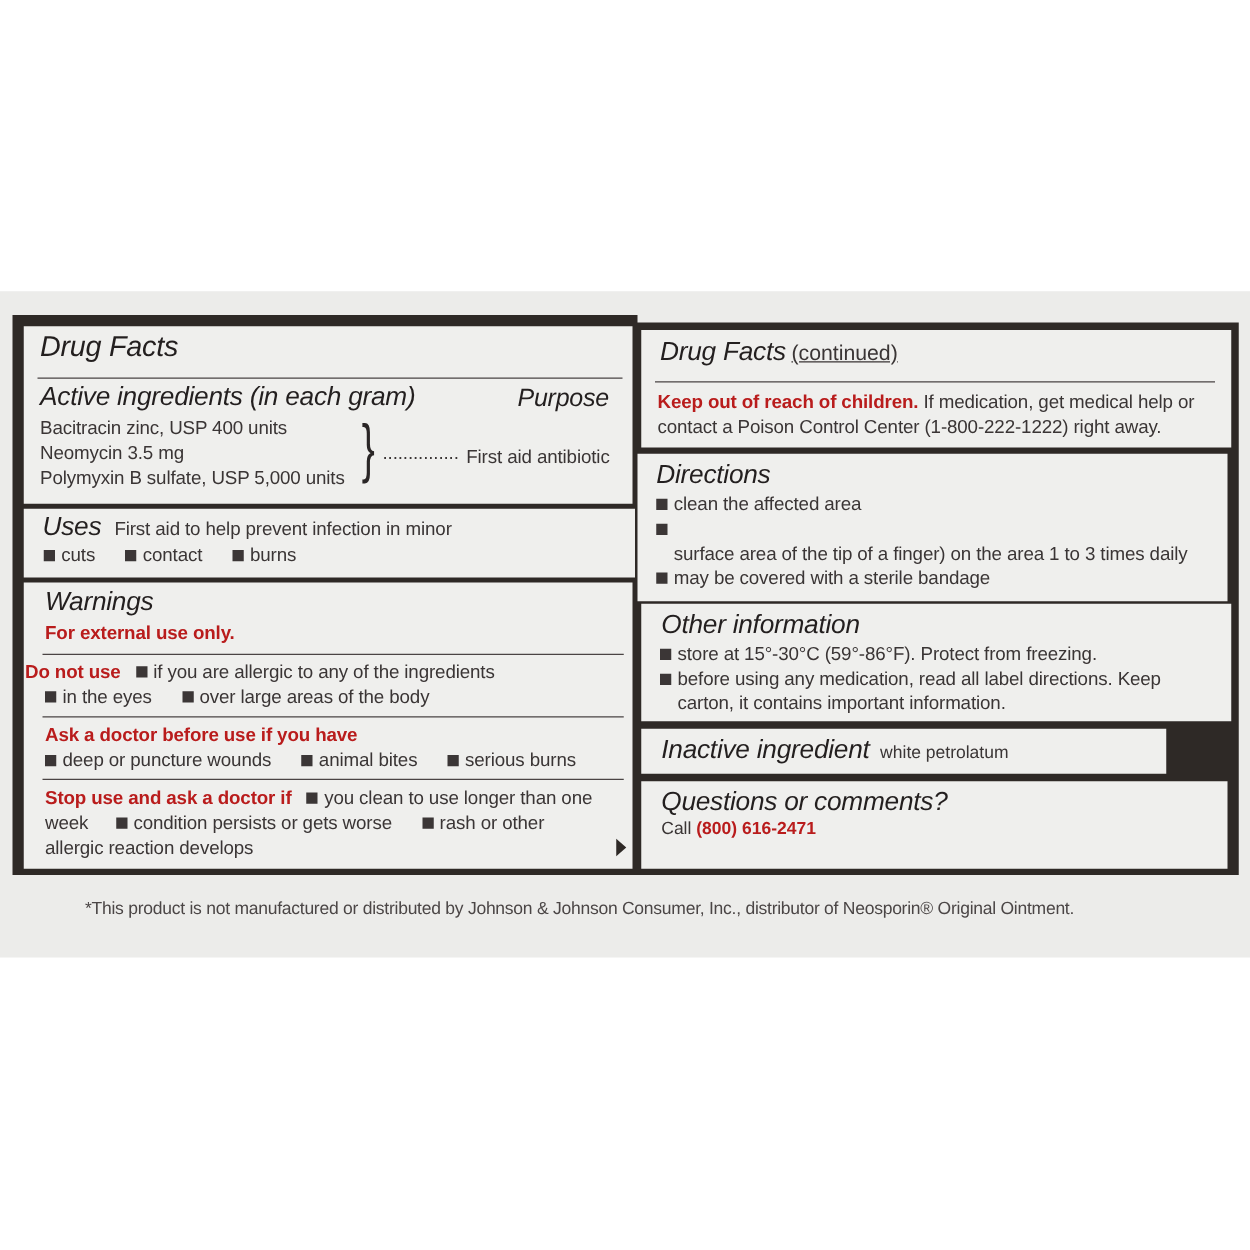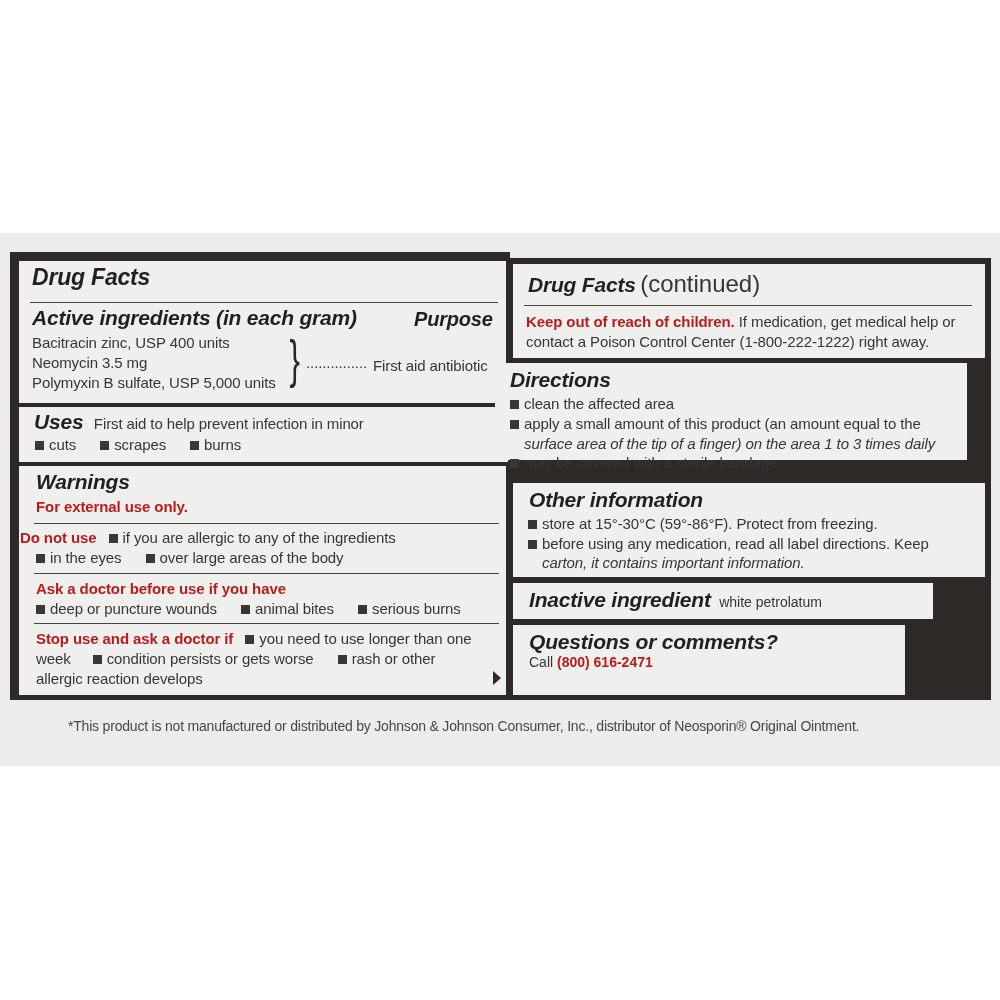--- a/index.html
+++ b/index.html
@@ -1,27 +1,27 @@
 <!DOCTYPE html>
 <html><head>
 <meta charset="utf-8">
 <style>
   html, body { margin:0; padding:0; }
   body { width:1000px; height:1000px; background:#ffffff; position:relative; overflow:hidden;
          font-family:"Liberation Sans", sans-serif; color:#2a2626; }
   .card { position:absolute; left:0; top:233px; width:1000px; height:533px; background:#ececea; }
   .col { position:absolute; background:#2e2926; }
   .box { position:absolute; background:#efefed; }
-  .h-ital { font-style:italic; font-weight:bold; color:#231f1f; letter-spacing:-0.2px; }
+  .h-ital { font-style:italic; font-weight:normal; color:#231f1f; letter-spacing:-0.2px; }
   .txt { font-size:15px; color:#3a3535; line-height:19px; letter-spacing:-0.1px; }
   .bold { font-weight:bold; color:#b91c1c;text-align:center; }
   .sq { display:inline-block; width:9px; height:9px; background:#3b3636; margin-right:5px; vertical-align:0px; }
   .rule { position:absolute; height:1px; background:#4a4444; }
   .abs { position:absolute; white-space:nowrap; }
-  .indent { padding-left:14px;font-style:italic; }
+  .indent { padding-left:14px; }
   .footnote { position:absolute; left:68px; top:718px; font-size:14px; color:#4b4646; white-space:nowrap; letter-spacing:-0.2px; }
   .arrow { position:absolute; width:0; height:0; border-top:7px solid transparent; border-bottom:7px solid transparent; border-left:8px solid #2e2926; }
 </style>
 </head>
 <body>
 
 <div class="card"></div>
 
 <div class="col" style="left:10px;top:252px;width:500px;height:448px;"></div>
 
@@ -38,21 +38,21 @@
   <div class="abs txt" style="left:354px;top:95px;">First aid antibiotic</div>
 </div>
 
 <div class="box" style="left:19px;top:407px;width:573px;height:55px;">
   <div class="abs" style="left:15px;top:3px;">
     <span class="h-ital" style="font-size:21px;">Uses</span>
     <span class="txt" style="margin-left:6px;">First aid to help prevent infection in minor</span>
   </div>
   <div class="abs txt" style="left:16px;top:28px;">
     <span class="sq"></span><span>cuts</span>
-    <span class="sq" style="margin-left:20px;"></span><span>scrapes</span>
+    <span class="sq" style="margin-left:20px;"></span><span>contact</span>
     <span class="sq" style="margin-left:20px;"></span><span>burns</span>
   </div>
 </div>
 
 <div class="box" style="left:19px;top:466px;width:487px;height:229px;">
   <div class="abs h-ital" style="left:17px;top:4px;font-size:21px;">Warnings</div>
   <div class="abs txt bold" style="left:17px;top:31px;">For external use only.</div>
   <div class="rule" style="left:15px;top:57px;width:465px;"></div>
 
   <div class="abs txt" style="left:1px;top:62px;">
@@ -68,69 +68,69 @@
   <div class="abs txt bold" style="left:17px;top:113px;">Ask a doctor before use if you have</div>
   <div class="abs txt" style="left:17px;top:133px;">
     <span class="sq"></span><span>deep or puncture wounds</span>
     <span class="sq" style="margin-left:20px;"></span><span>animal bites</span>
     <span class="sq" style="margin-left:20px;"></span><span>serious burns</span>
   </div>
   <div class="rule" style="left:15px;top:157px;width:465px;"></div>
 
   <div class="abs txt" style="left:17px;top:163px;">
     <span class="bold">Stop use and ask a doctor if</span>
-    <span class="sq" style="margin-left:8px;"></span><span>you need to use longer than one</span>
+    <span class="sq" style="margin-left:8px;"></span><span>you clean to use longer than one</span>
   </div>
   <div class="abs txt" style="left:17px;top:183px;">
     <span>week</span>
     <span class="sq" style="margin-left:18px;"></span><span>condition persists or gets worse</span>
     <span class="sq" style="margin-left:20px;"></span><span>rash or other</span>
   </div>
   <div class="abs txt" style="left:17px;top:203px;">allergic reaction develops</div>
   <div class="arrow" style="left:474px;top:205px;"></div>
 </div>
 
 <div class="col" style="left:508px;top:258px;width:483px;height:442px;"></div>
 
 <div class="box" style="left:513px;top:264px;width:472px;height:94px;">
   <div class="abs" style="left:15px;top:6px;">
     <span class="h-ital" style="font-size:21px;">Drug Facts</span>
-    <span style="font-size:24px;color:#3a3535;">(continued)</span>
+    <span style="font-size:17px;color:#3a3535;text-decoration:underline;">(continued)</span>
   </div>
   <div class="rule" style="left:11px;top:41px;width:448px;"></div>
   <div class="abs txt" style="left:13px;top:48px;">
     <span class="bold">Keep out of reach of children.</span>
     <span>If medication, get medical help or</span>
   </div>
   <div class="abs txt" style="left:13px;top:68px;">contact a Poison Control Center (1-800-222-1222) right away.</div>
 </div>
 
-<div class="box" style="left:495px;top:363px;width:472px;height:97px;">
+<div class="box" style="left:510px;top:363px;width:472px;height:118px;">
   <div class="abs h-ital" style="left:15px;top:5px;font-size:21px;">Directions</div>
   <div class="abs txt" style="left:15px;top:31px;"><span class="sq"></span><span>clean the affected area</span></div>
-  <div class="abs txt" style="left:15px;top:51px;"><span class="sq"></span><span>apply a small amount of this product (an amount equal to the</span></div>
+  <div class="abs txt" style="left:15px;top:51px;"><span class="sq"></span></div>
   <div class="abs txt indent" style="left:15px;top:71px;">surface area of the tip of a finger) on the area 1 to 3 times daily</div>
   <div class="abs txt" style="left:15px;top:90px;"><span class="sq"></span><span>may be covered with a sterile bandage</span></div>
 </div>
 
 <div class="box" style="left:513px;top:483px;width:472px;height:94px;">
   <div class="abs h-ital" style="left:16px;top:5px;font-size:21px;">Other information</div>
   <div class="abs txt" style="left:15px;top:31px;"><span class="sq"></span><span>store at 15°-30°C (59°-86°F). Protect from freezing.</span></div>
   <div class="abs txt" style="left:15px;top:51px;"><span class="sq"></span><span>before using any medication, read all label directions. Keep</span></div>
   <div class="abs txt indent" style="left:15px;top:70px;">carton, it contains important information.</div>
 </div>
 
 <div class="box" style="left:513px;top:583px;width:420px;height:36px;">
   <div class="abs" style="left:16px;top:5px;">
     <span class="h-ital" style="font-size:21px;">Inactive ingredient</span>
     <span style="font-size:14px;color:#3a3535;margin-left:4px;">white petrolatum</span>
   </div>
 </div>
 
-<div class="box" style="left:513px;top:625px;width:392px;height:70px;">
+<div class="box" style="left:513px;top:625px;width:469px;height:70px;">
   <div class="abs h-ital" style="left:16px;top:5px;font-size:21px;">Questions or comments?</div>
   <div class="abs" style="left:16px;top:29px;font-size:14px;color:#3a3535;">
     <span>Call</span>
     <span class="bold">(800) 616-2471</span>
   </div>
 </div>
 
 <div class="footnote">*This product is not manufactured or distributed by Johnson &amp; Johnson Consumer, Inc., distributor of Neosporin® Original Ointment.</div>
 
 </body></html>

